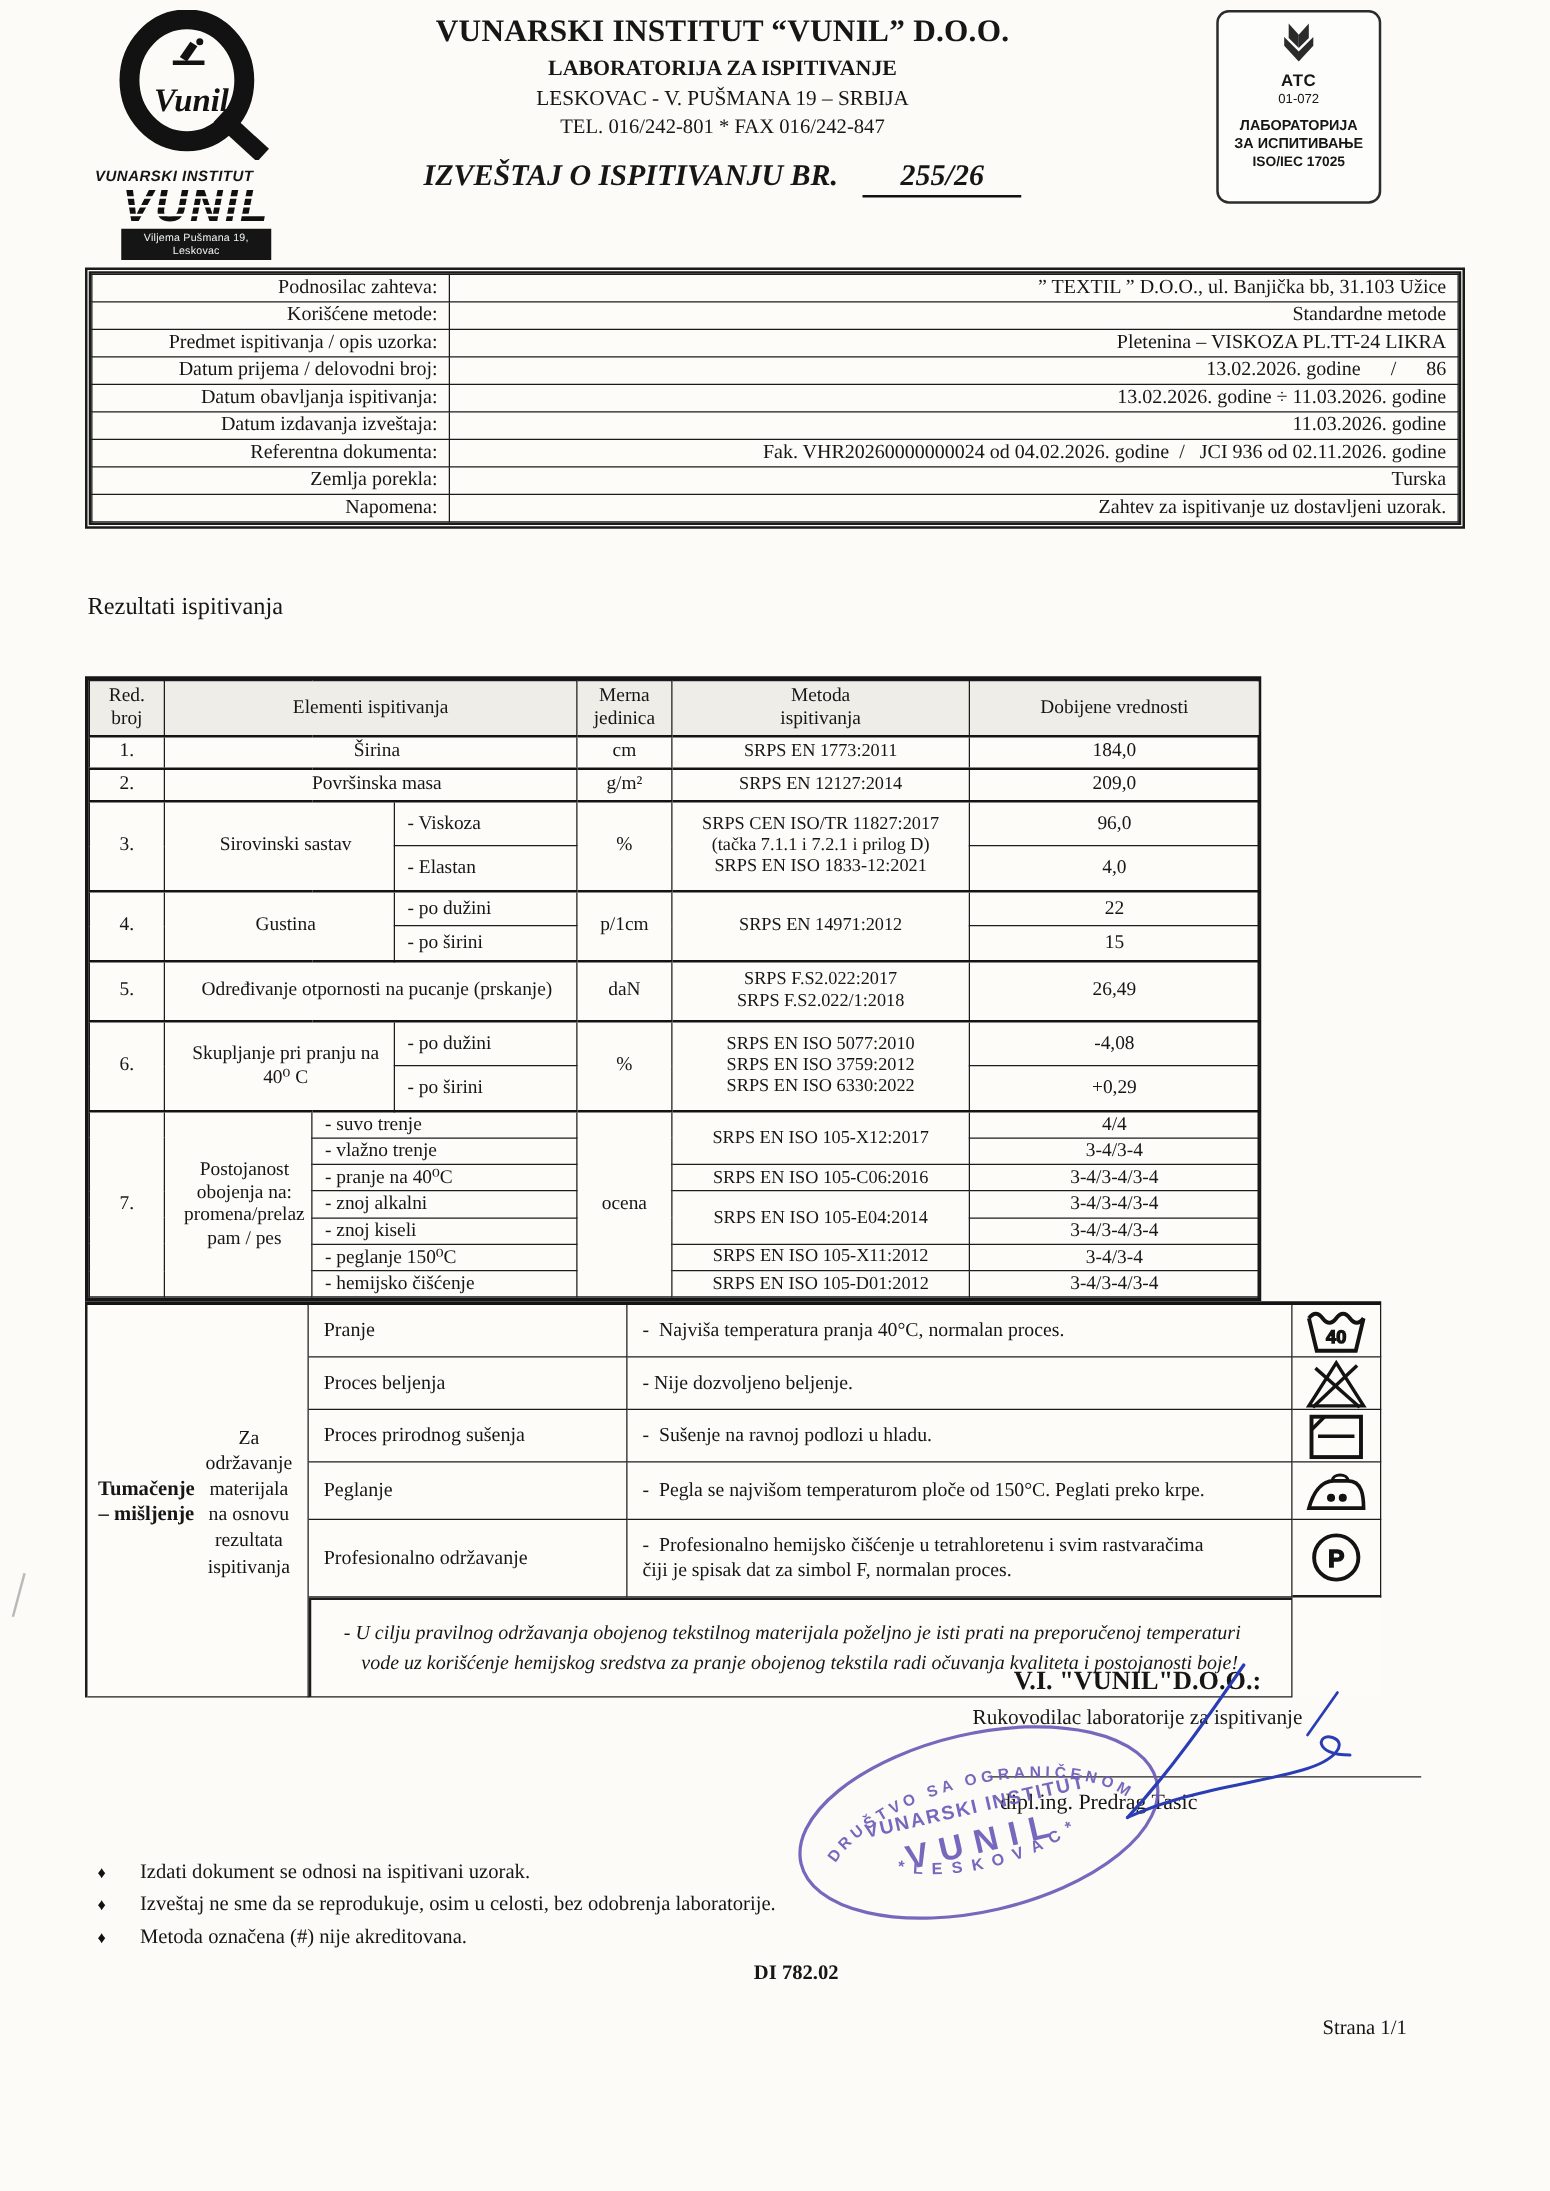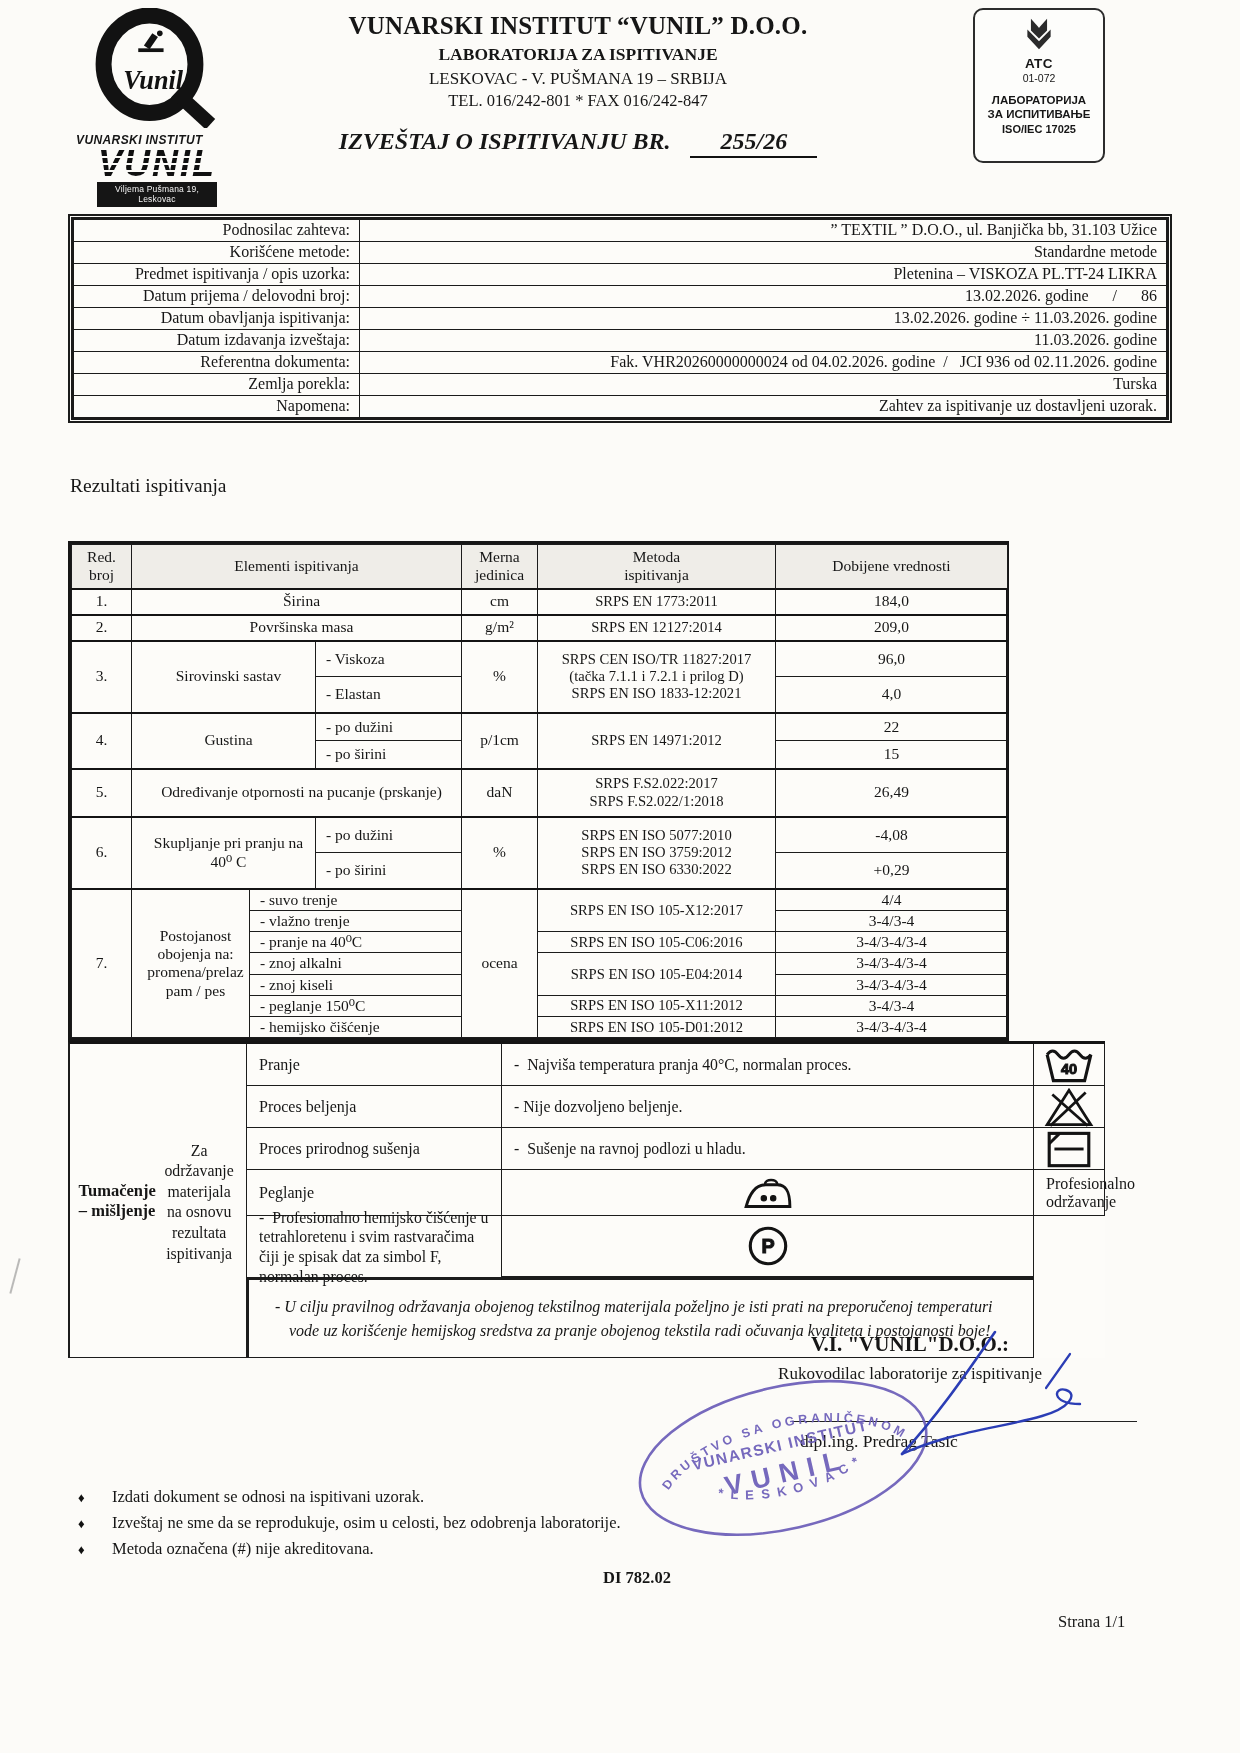--- a/index.html
+++ b/index.html
@@ -344,20 +344,21 @@
     <div class="c-desc">-  Sušenje na ravnoj podlozi u hladu.</div>
     <div class="c-sym">
       <svg class="sym-svg" width="50" height="42" viewBox="0 0 48 40">
         <rect x="5" y="5" width="38" height="31" fill="none" stroke-width="3"></rect>
         <line x1="10" y1="20" x2="38" y2="20" stroke-width="2.8"></line>
         <line x1="5" y1="15" x2="15" y2="5" stroke-width="2.8"></line>
       </svg>
     </div>
 
     <div class="c-type">Peglanje</div>
+    <div class="c-desc">-  Pegla se najvišom temperaturom ploče od 150°C. Peglati preko krpe.</div>
     <div class="c-sym">
       <svg class="sym-svg" width="50" height="42" viewBox="0 0 48 40">
         <path d="M3 33 L45 33 C45 24 44 12 33 12 L22 12 C12 12 6 22 3 33 Z" fill="none" stroke-width="2.8"></path>
         <path d="M21 12 C21 6 33 6 33 12" fill="none" stroke-width="2.4"></path>
         <circle cx="20" cy="25" r="2.6" stroke="none" fill="#131313"></circle>
         <circle cx="29" cy="25" r="2.6" stroke="none" fill="#131313"></circle>
       </svg>
     </div>
 
     <div class="c-type">Profesionalno održavanje</div>

